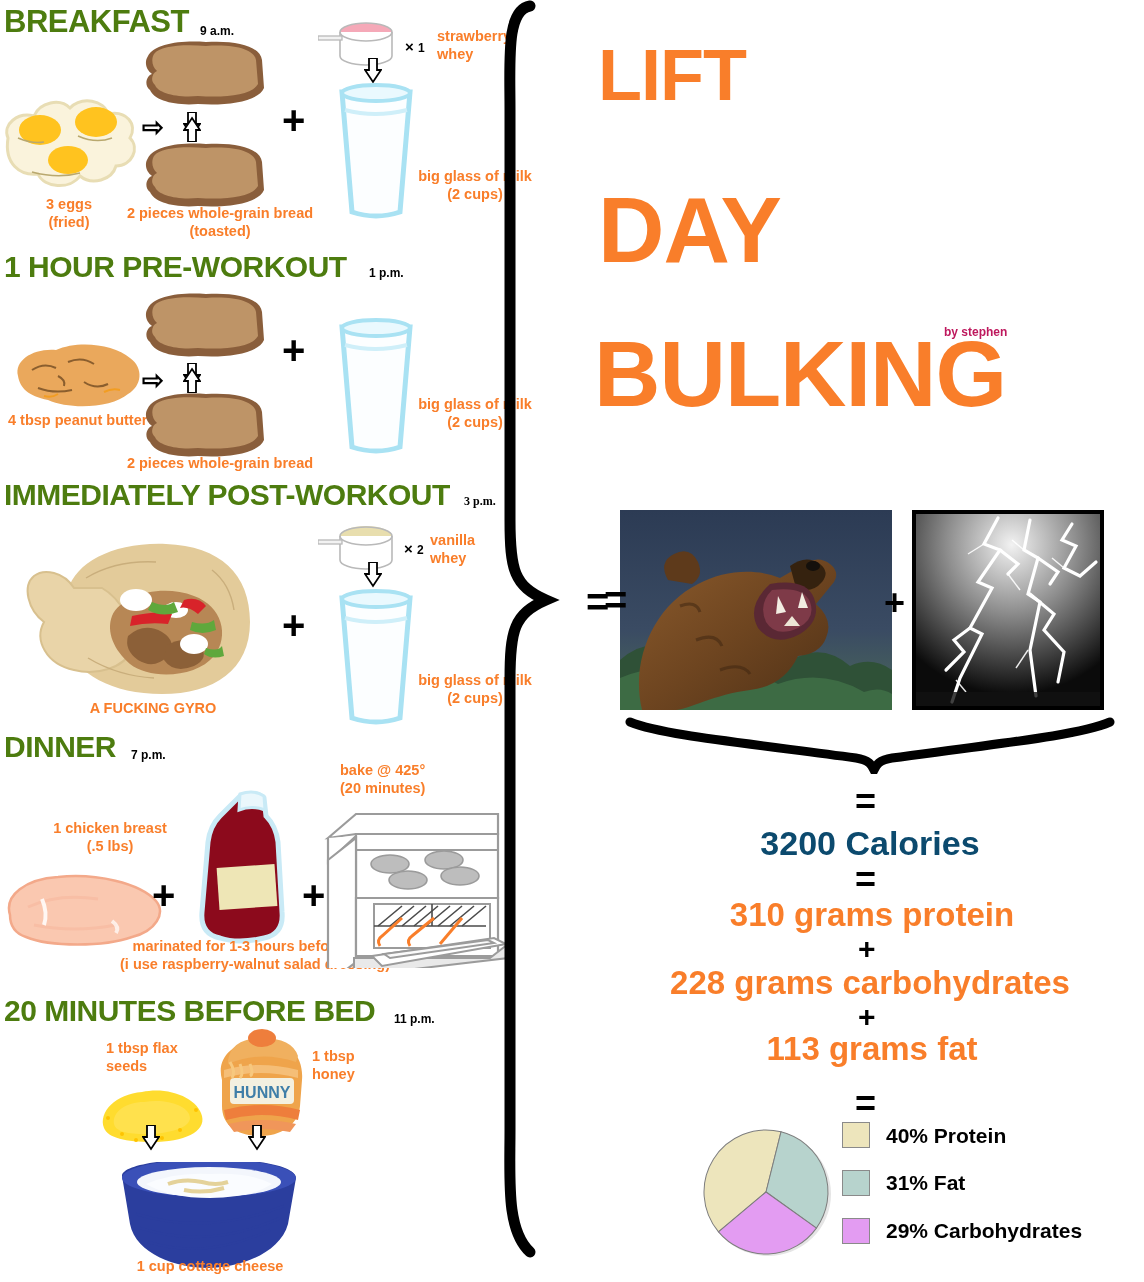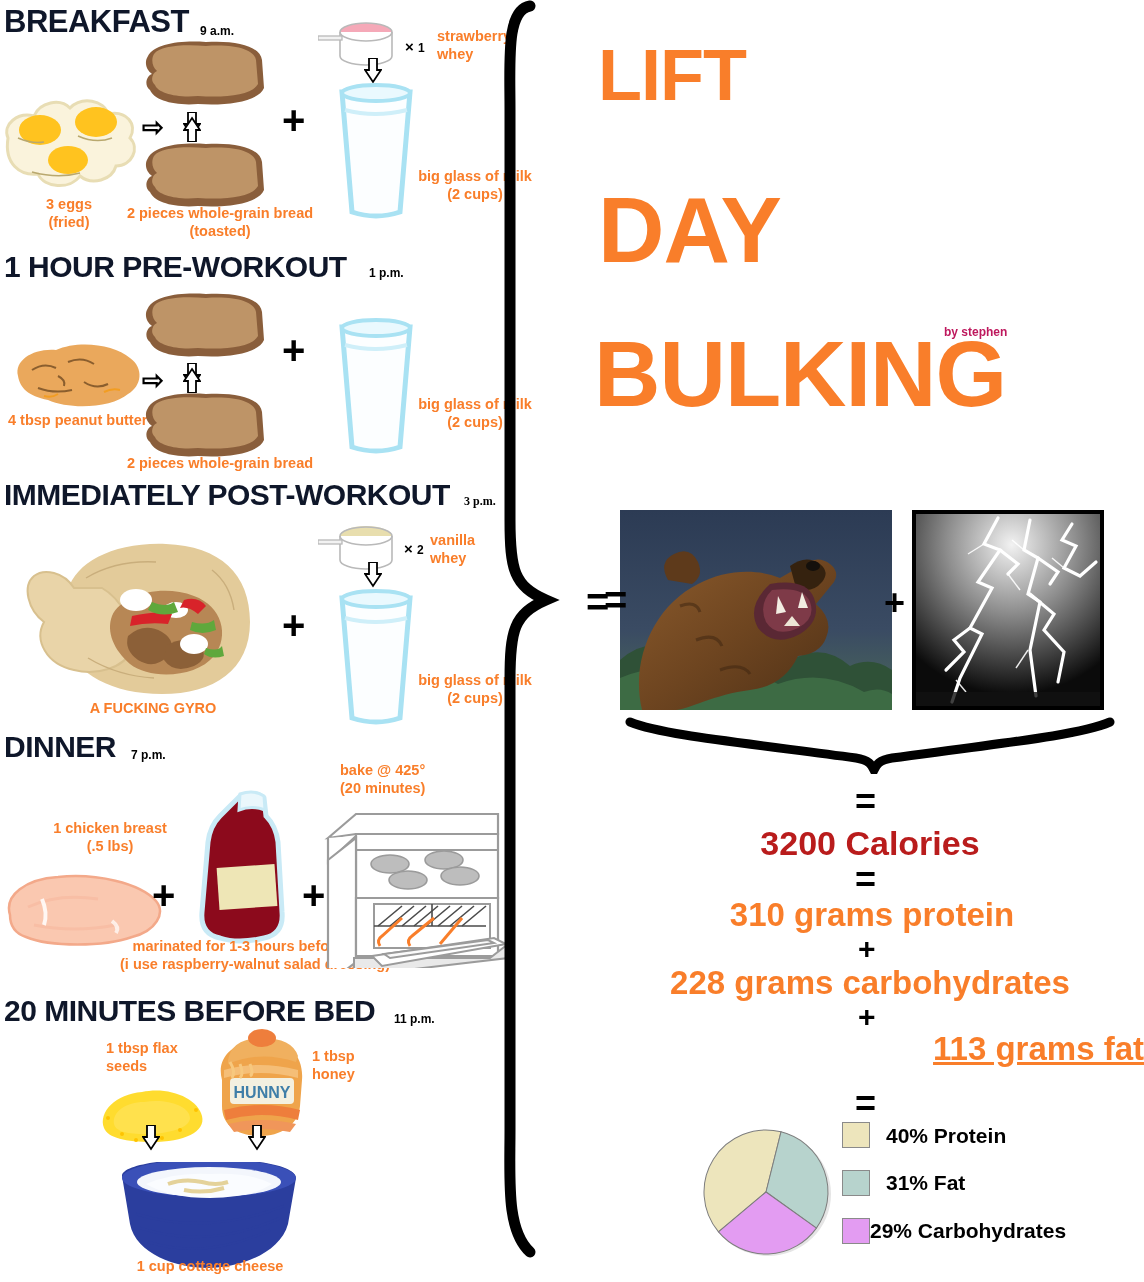--- a/index.html
+++ b/index.html
@@ -1,27 +1,27 @@
 <!DOCTYPE html>
 <html><head>
 <meta charset="utf-8">
 <style>
   html,body{margin:0;padding:0;background:#fff;}
   body{width:1144px;height:1282px;position:relative;overflow:hidden;
        font-family:"Liberation Sans",sans-serif;}
   .abs{position:absolute;}
   
-  .sect-h{font-weight:bold;color:#0f172a;letter-spacing:-0.5px;white-space:nowrap;}
+  .sect-h{font-weight:bold;color:#4d7c0f;letter-spacing:-0.5px;white-space:nowrap;}
   .sect-time{font-weight:bold;color:#000;font-size:12px;white-space:nowrap;}
   .lbl{color:#F97E2A;font-weight:bold;font-size:14.5px;line-height:1.22;white-space:nowrap;}
   .lbl.c{text-align:center;}
   .plus{font-weight:bold;color:#000;font-size:40px;line-height:1;}
   .eq{font-weight:bold;color:#000;line-height:1;}
   .big-title{color:#F97E2A;font-weight:bold;line-height:0.88;letter-spacing:-1px;}
-  .kcal{font-weight:bold;color:#b91c1c;font-size:34px;white-space:nowrap;}
+  .kcal{font-weight:bold;color:#0c4a6e;font-size:34px;white-space:nowrap;}
   .macro{font-weight:bold;color:#F97E2A;white-space:nowrap;}
   .legend-t{font-weight:bold;color:#000;font-size:21px;white-space:nowrap;}
   .byline{font-weight:bold;color:#be185d;font-size:12px;}
   .swatch{width:26px;height:24px;border:1px solid #8a8a8a;}
 </style>
 </head>
 <body>
 
 <div class="abs sect-h" style="left:4px;top:4px;font-size:31px;">BREAKFAST</div>
 <div class="abs sect-time" style="left:200px;top:24px;">9 a.m.</div>
@@ -379,36 +379,36 @@
            C256 54 258 48 272 46 C408 28 462 22 490 10" fill="none" stroke="#000" stroke-width="9" stroke-linecap="round"></path>
 </svg>
 
 <div class="abs eq" style="left:855px;top:784px;font-size:36px;">=</div>
 <div class="abs kcal" style="left:620px;top:824px;width:500px;text-align:center;">3200 Calories</div>
 <div class="abs eq" style="left:855px;top:862px;font-size:36px;">=</div>
 <div class="abs macro" style="left:600px;top:896px;width:544px;text-align:center;font-size:33px;">310 grams protein</div>
 <div class="abs plus" style="left:858px;top:934px;font-size:30px;">+</div>
 <div class="abs macro" style="left:596px;top:964px;width:548px;text-align:center;font-size:33px;">228 grams carbohydrates</div>
 <div class="abs plus" style="left:858px;top:1002px;font-size:30px;">+</div>
-<div class="abs macro" style="left:600px;top:1030px;width:544px;text-align:right;font-size:33px;text-decoration:underline;">113 grams fat</div>
+<div class="abs macro" style="left:600px;top:1030px;width:544px;text-align:center;font-size:33px;">113 grams fat</div>
 <div class="abs eq" style="left:855px;top:1086px;font-size:36px;">=</div>
 
 <svg class="abs" style="left:680px;top:1112px;" width="180" height="160" id="pie-svg">
   <ellipse cx="88" cy="82" rx="63" ry="62" fill="#cfcfcf" opacity="0.55"></ellipse>
   <g id="pie-slices" transform="rotate(-130 86 80)">
       <path d="M 86 80 L 86 18 A 62 62 0 0 1 122.44268564213334 130.15905365124675 Z" fill="#EDE5BC" stroke="#7d7d7d" stroke-width="1"></path>
       <path d="M 86 80 L 122.44268564213334 130.15905365124675 A 62 62 0 0 1 25.947844010024873 95.418773004221 Z" fill="#B7D3CD" stroke="#7d7d7d" stroke-width="1"></path>
       <path d="M 86 80 L 25.947844010024873 95.418773004221 A 62 62 0 0 1 85.99999999999999 18 Z" fill="#E39CF2" stroke="#7d7d7d" stroke-width="1"></path>
     </g>
 </svg>
 
 <div class="abs" style="left:842px;top:1122px;display:flex;align-items:flex-end;gap:16px;">
   <div class="swatch" id="sw0" style="background: rgb(237, 229, 188);"></div>
   <div class="legend-t">40% Protein</div>
 </div>
 <div class="abs" style="left:842px;top:1170px;display:flex;align-items:center;gap:16px;">
   <div class="swatch" id="sw1" style="background: rgb(183, 211, 205);"></div>
   <div class="legend-t">31% Fat</div>
 </div>
-<div class="abs" style="left:842px;top:1218px;display:flex;align-items:center;">
+<div class="abs" style="left:842px;top:1218px;display:flex;align-items:center;gap:16px;">
   <div class="swatch" id="sw2" style="background: rgb(227, 156, 242);"></div>
   <div class="legend-t">29% Carbohydrates</div>
 </div>
 
 </body></html>

